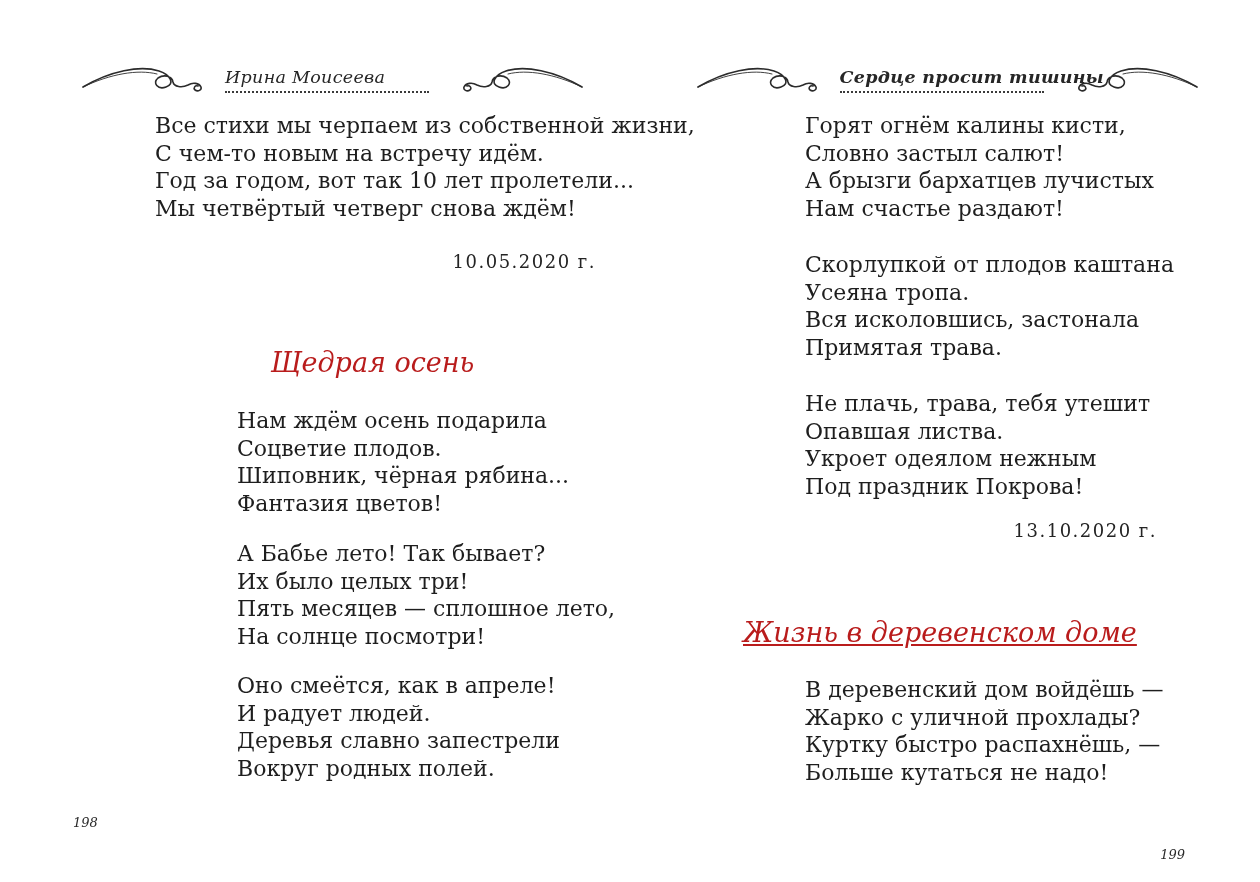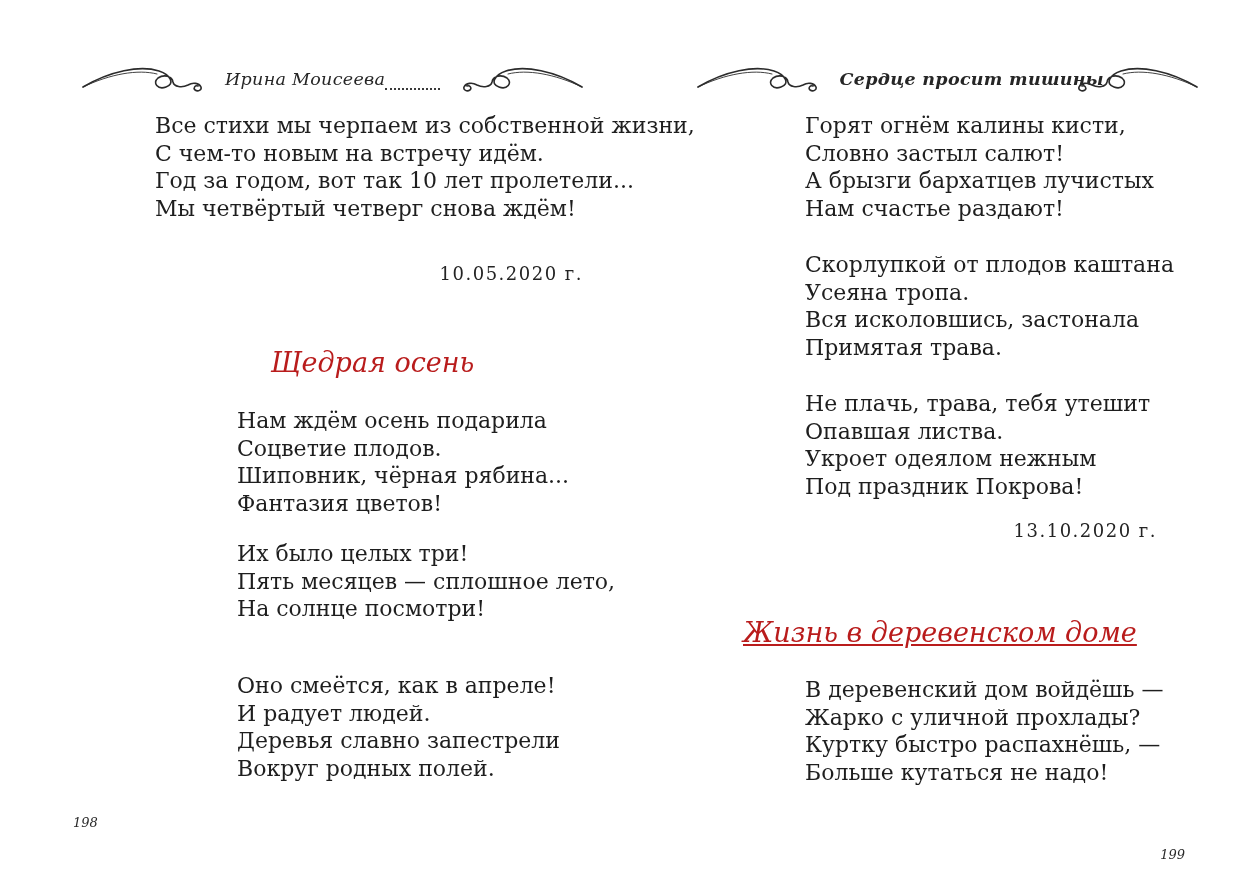--- a/index.html
+++ b/index.html
@@ -21,22 +21,22 @@
   .header-row {
     position: absolute;
     top: 60px;
     display: flex;
     align-items: center;
     justify-content: center;
     gap: 10px;
   }
   .header-center {
     display: flex;
-    flex-direction: row;
-    align-items: flex-end;
+    flex-direction: column;
+    align-items: flex-start;
     width: 215px;
   }
   .header-title {
     font-style: italic;
     font-size: 17.5px;
     letter-spacing: 0.3px;
     white-space: nowrap;
     color: #262626;
     line-height: 22px;
   }
@@ -104,32 +104,33 @@
         </svg>
     </div>
 
     <div class="abs stanza" style="top:112px; left:155px;">
       <div class="line">Все стихи мы черпаем из собственной жизни,</div>
       <div class="line">С чем-то новым на встречу идём.</div>
       <div class="line">Год за годом, вот так 10 лет пролетели...</div>
       <div class="line">Мы четвёртый четверг снова ждём!</div>
     </div>
 
-    <div class="abs date-line" style="top:251px; left:150px; width:433px;margin-top:12px;">10.05.2020 г.</div>
+    <div class="abs date-line" style="top:251px; left:163px; width:433px;">10.05.2020 г.</div>
 
     <div class="abs poem-title" style="top:347px; left:155px; width:435px;">Щедрая осень</div>
 
     <div class="abs stanza" style="top:407px; left:237px;">
       <div class="line">Нам ждём осень подарила</div>
       <div class="line">Соцветие плодов.</div>
       <div class="line">Шиповник, чёрная рябина...</div>
       <div class="line">Фантазия цветов!</div>
     </div>
 
     <div class="abs stanza" style="top:540px; left:237px;">
+      <div class="line">А Бабье лето! Так бывает?</div>
       <div class="line">Их было целых три!</div>
       <div class="line">Пять месяцев — сплошное лето,</div>
       <div class="line">На солнце посмотри!</div>
     </div>
 
     <div class="abs stanza" style="top:672px; left:237px;">
       <div class="line">Оно смеётся, как в апреле!</div>
       <div class="line">И радует людей.</div>
       <div class="line">Деревья славно запестрели</div>
       <div class="line">Вокруг родных полей.</div>

